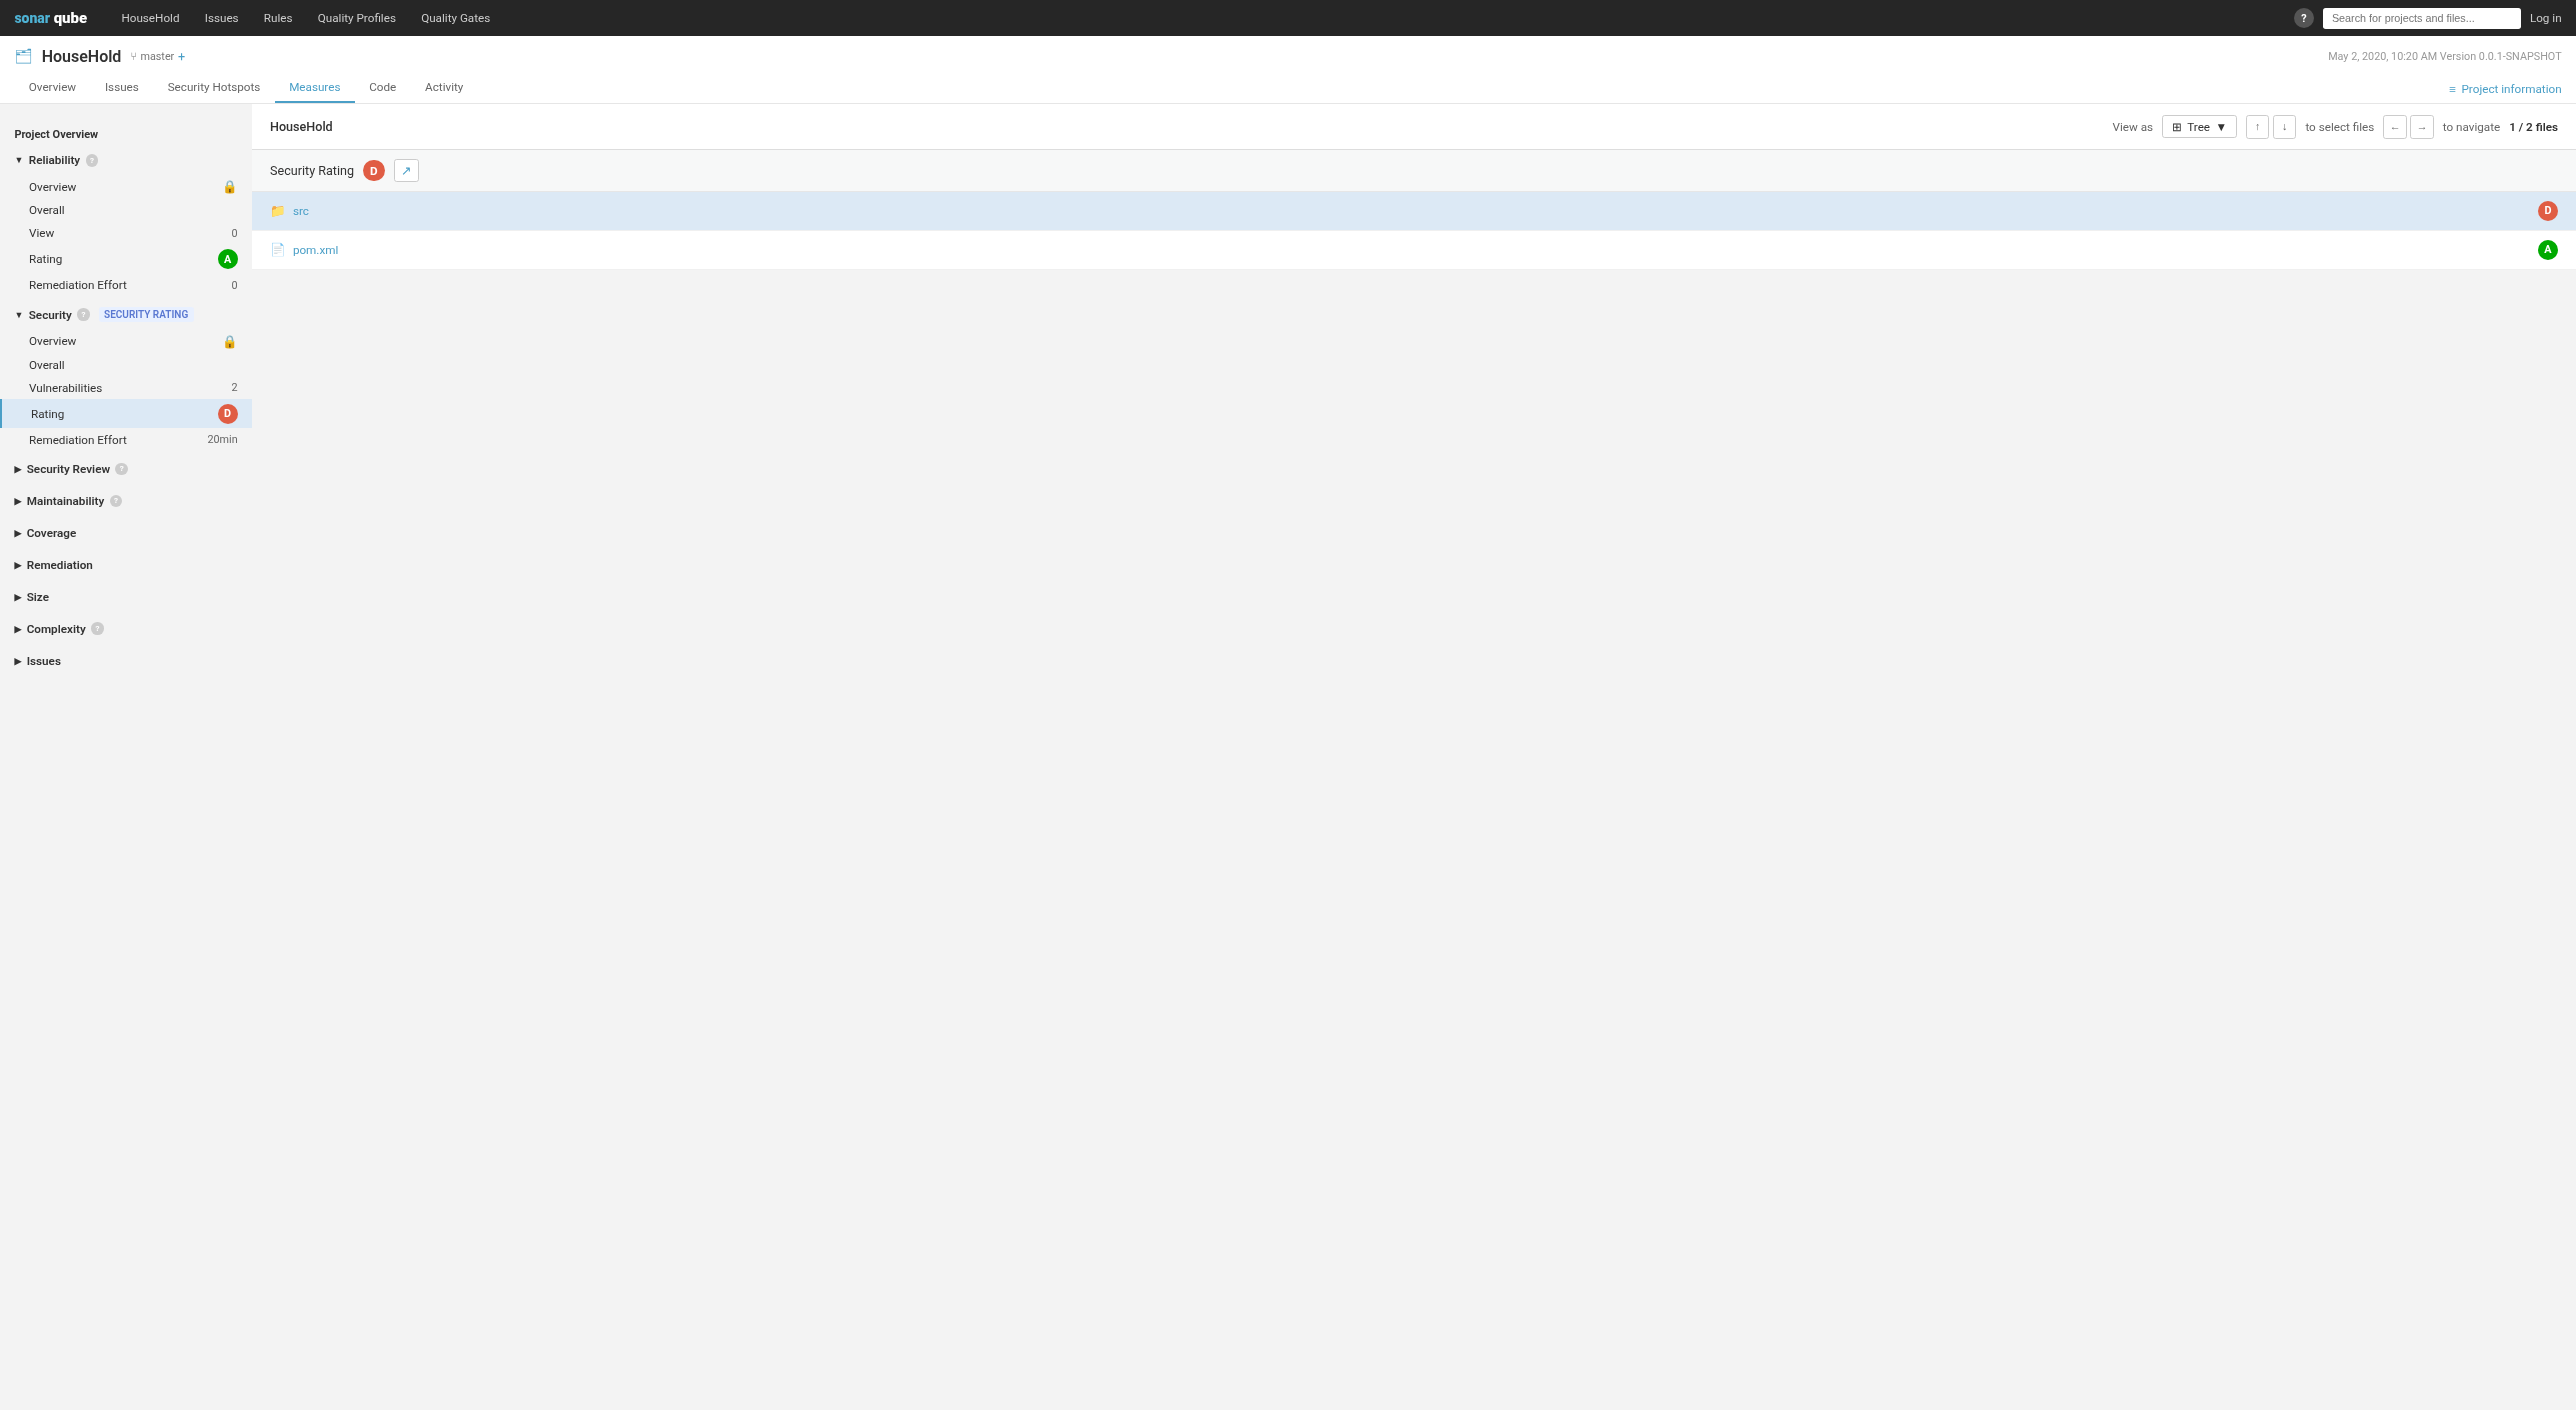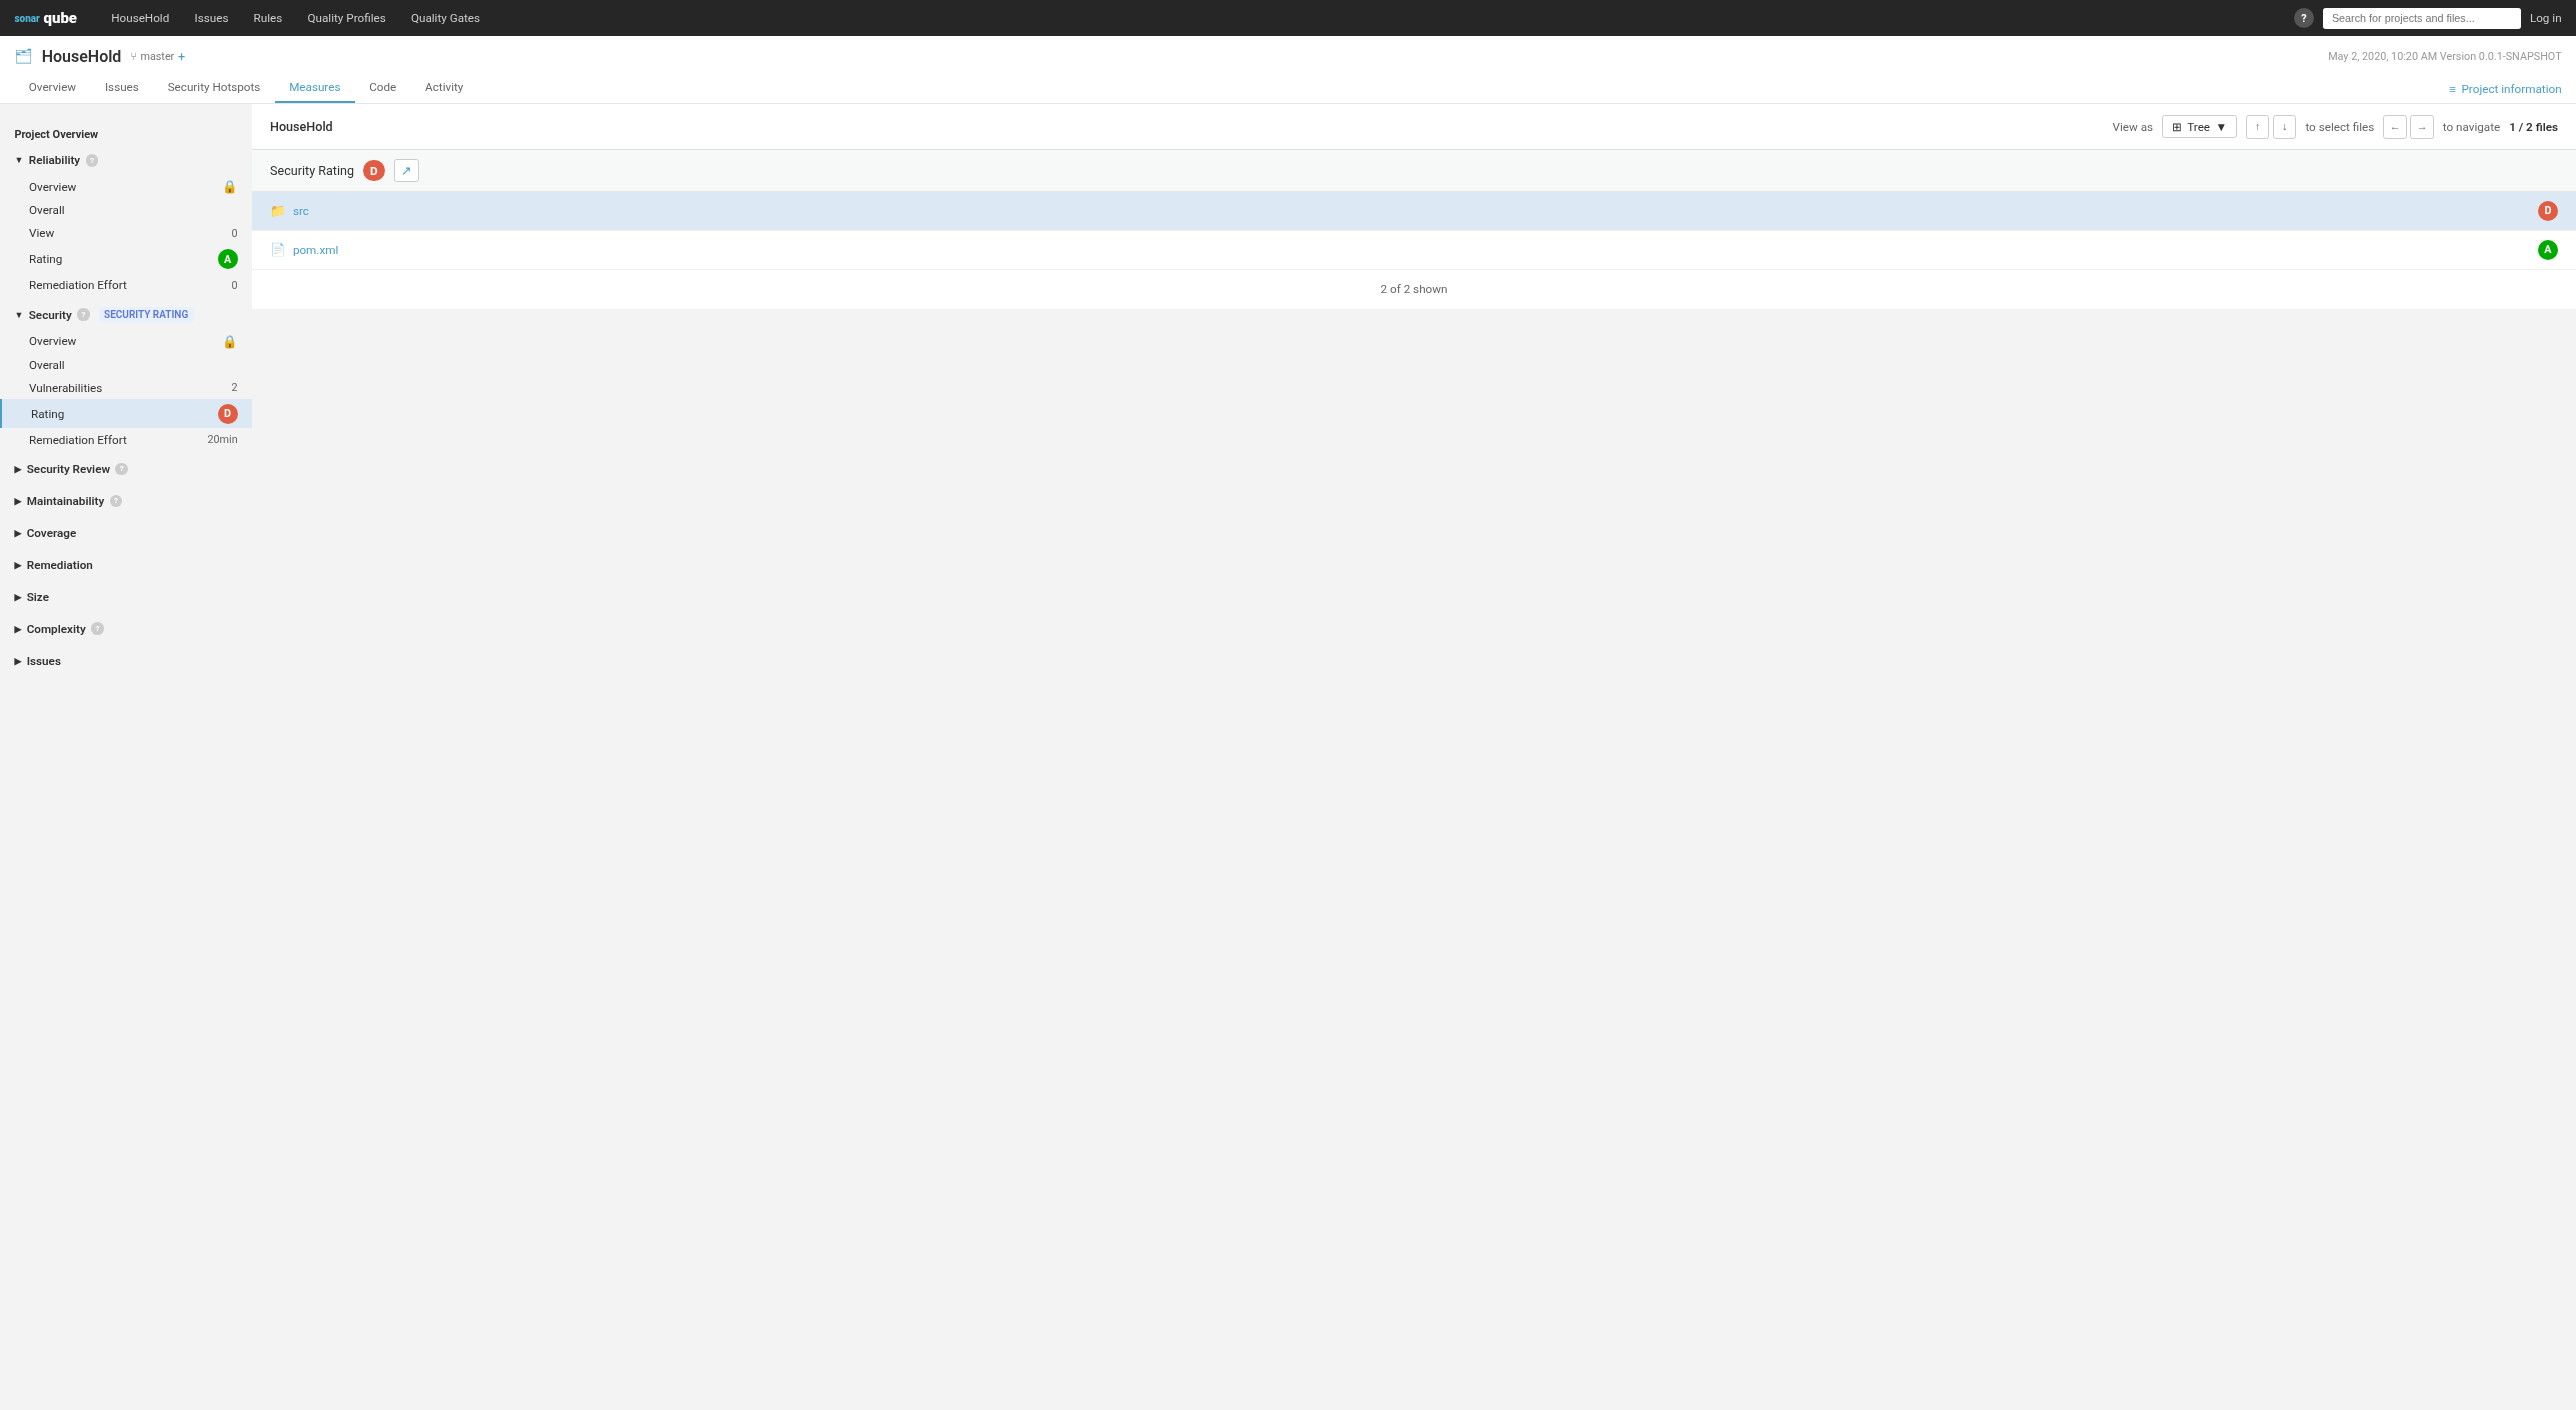--- a/index.html
+++ b/index.html
@@ -78,21 +78,21 @@
     .file-name { flex: 1; color: #4a9fc7; font-size: 11.7px; text-decoration: none; }
     .file-rating { margin-left: auto; }
 
     .shown-count { text-align: center; padding: 12.6px; color: #666; font-size: 11.7px; background: #fff; }
   </style>
 </head>
 <body>
 
 <nav class="top-nav">
   <div class="top-nav-logo">
-    <span style="color:#4eb2d4;font-weight:900;font-size:10px;">sonar</span>
+    <span style="color:#4eb2d4;font-weight:900;font-size:14px;">sonar</span>
       <span style="color:#fff;font-weight:900;font-size:15px;">qube</span>
   </div>
   <div class="top-nav-links">
     <a class="top-nav-link">HouseHold</a>
     <a class="top-nav-link">Issues</a>
     <a class="top-nav-link">Rules</a>
     <a class="top-nav-link">Quality Profiles</a>
     <a class="top-nav-link">Quality Gates</a>
   </div>
   <div class="top-nav-right">
@@ -289,16 +289,15 @@
       </div>
       <div class="file-row">
         <span class="file-icon xml-icon">📄</span>
         <span class="file-name">pom.xml</span>
         <div class="file-rating">
           <span class="rating-badge rating-a">A</span>
         </div>
       </div>
     </div>
 
-    <div class="shown-count">2 of 2 shown</div>
   </div>
 </div>
 
 
 </body></html>

